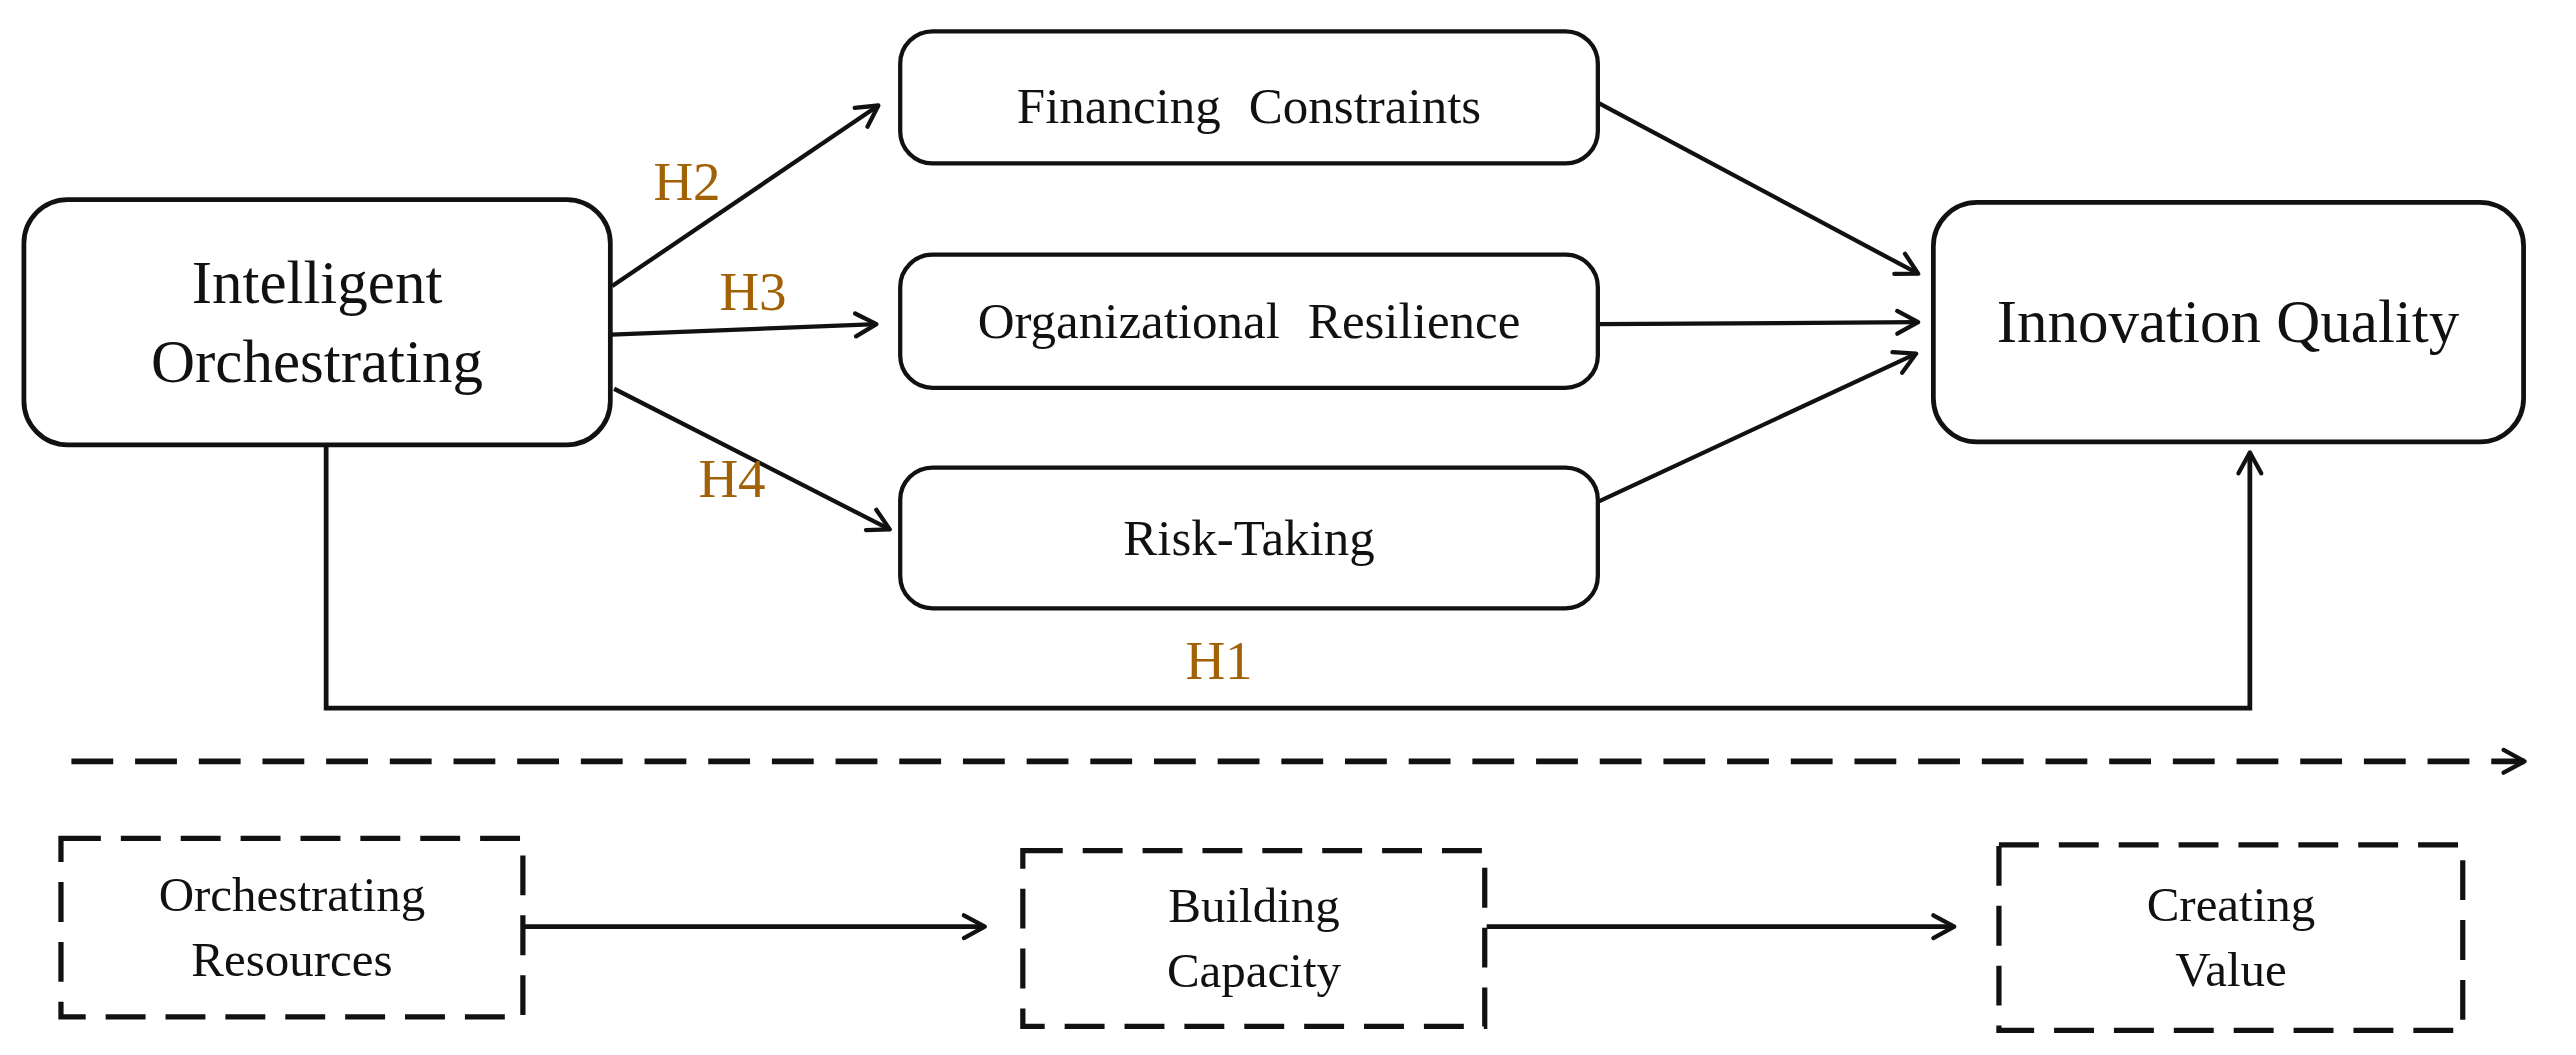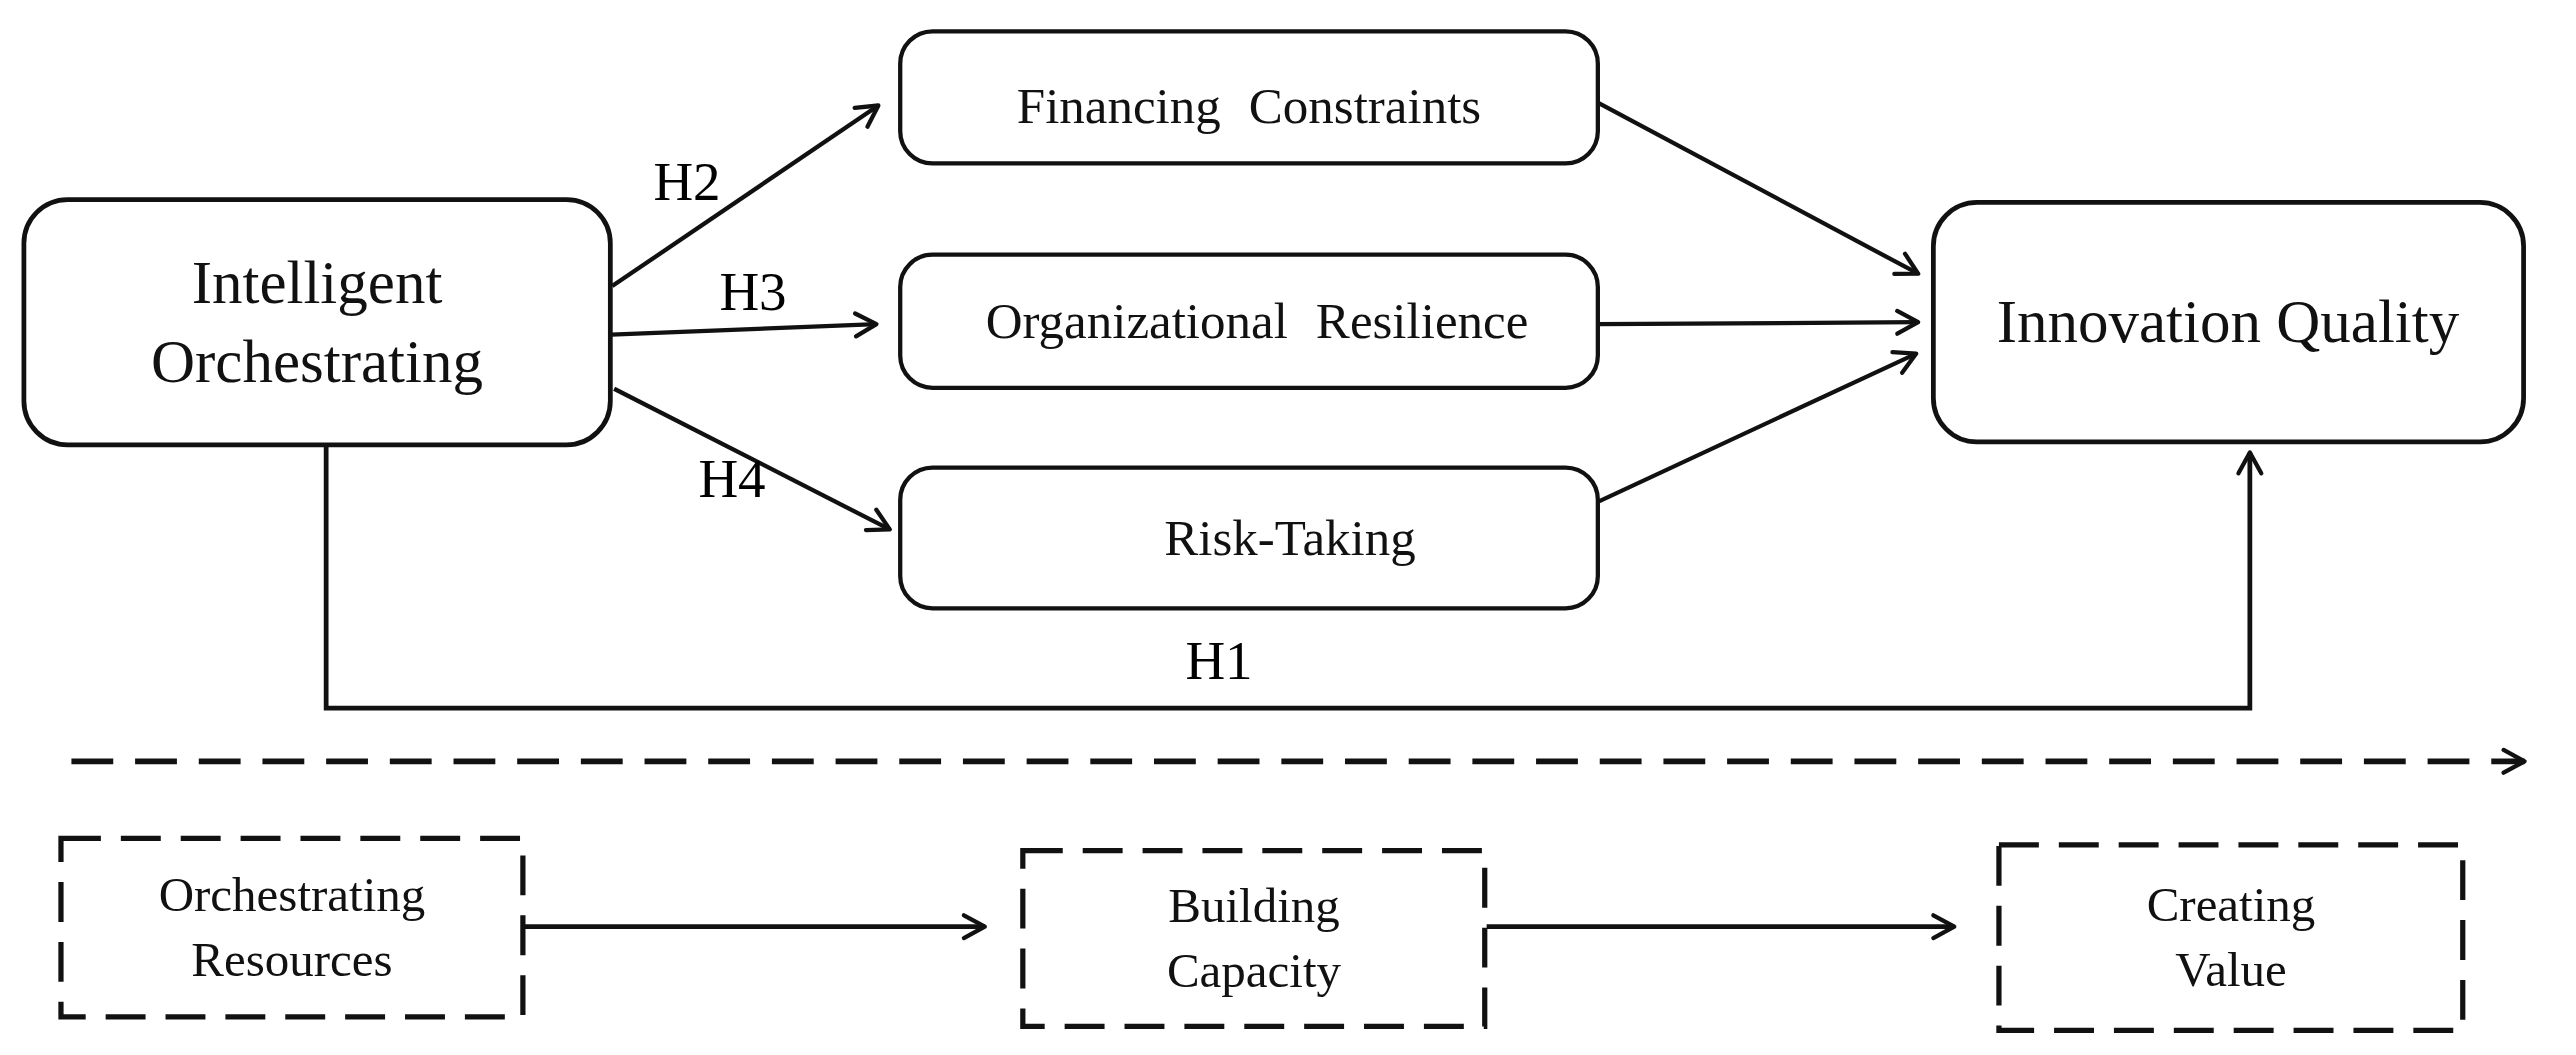--- a/index.html
+++ b/index.html
@@ -16,26 +16,26 @@
     position:absolute;
     display:flex;flex-direction:column;
     align-items:center;justify-content:center;
     text-align:center;
     color:#111111;
     line-height:1.28;
     pointer-events:none;
   }
   .big{font-size:61px;}
   .mid{font-size:51px;word-spacing:0.30em;}
-  .mid-tight{font-size:51px;padding-left:41px;}
+  .mid-tight{font-size:51px;}
   .bottom{font-size:49px;line-height:1.32;}
   .hyp-label{
     position:absolute;
     font-size:55px;
-    color:#000000;
+    color:#a16207;
     transform:translate(-50%,-50%);
     pointer-events:none;
   }
 </style>
 </head>
 <body>
 
 <div id="stage">
 
   <svg id="wires" viewBox="0 0 2710 1110" xmlns="http://www.w3.org/2000/svg">
@@ -71,21 +71,21 @@
     <rect x="2103" y="889" width="488" height="195" fill="#ffffff" stroke="#111111" stroke-width="5.5" stroke-dasharray="42 21"></rect>
   </svg>
 
   <div class="node-label big" style="left:24px;top:200px;width:586px;height:245px;">
     <span>Intelligent</span>
     <span>Orchestrating</span>
   </div>
 
   <div class="node-label mid" style="left:900px;top:31px;width:698px;height:132px;margin-top:10px;">Financing Constraints</div>
 
-  <div class="node-label mid" style="left:900px;top:255px;width:698px;height:133px;margin-left:8px;">Organizational Resilience</div>
+  <div class="node-label mid" style="left:900px;top:255px;width:698px;height:133px;">Organizational Resilience</div>
 
   <div class="node-label mid-tight" style="left:900px;top:468px;width:698px;height:141px;">Risk-Taking</div>
 
   <div class="node-label big" style="left:1933px;top:202px;width:590px;height:240px;">Innovation Quality</div>
 
   <div class="node-label bottom" style="left:61px;top:838px;width:462px;height:179px;">
     <span>Orchestrating</span>
     <span>Resources</span>
   </div>
 

